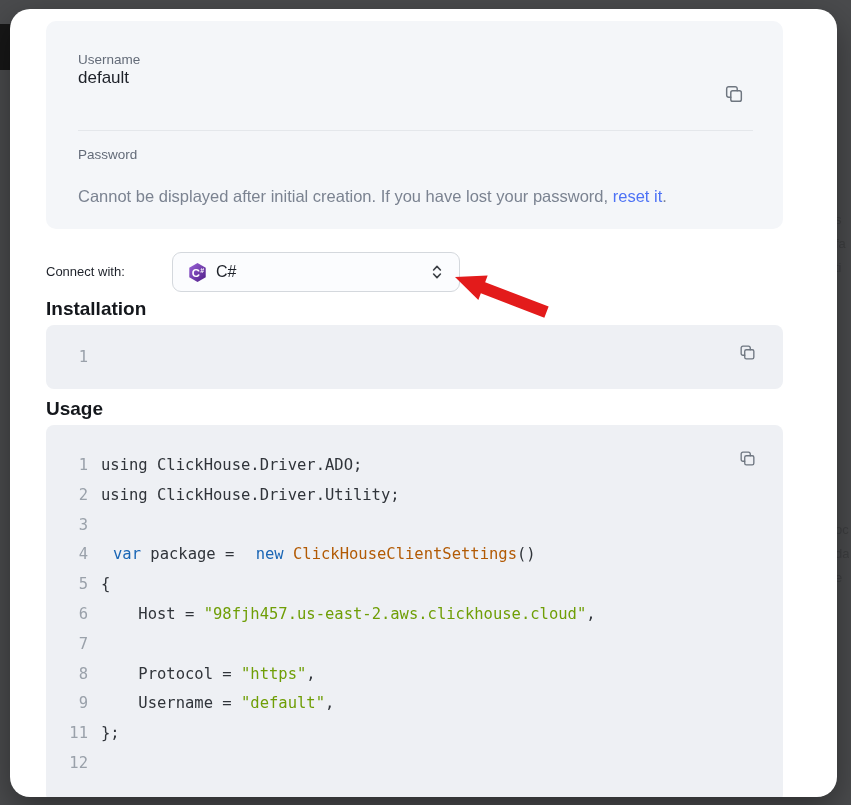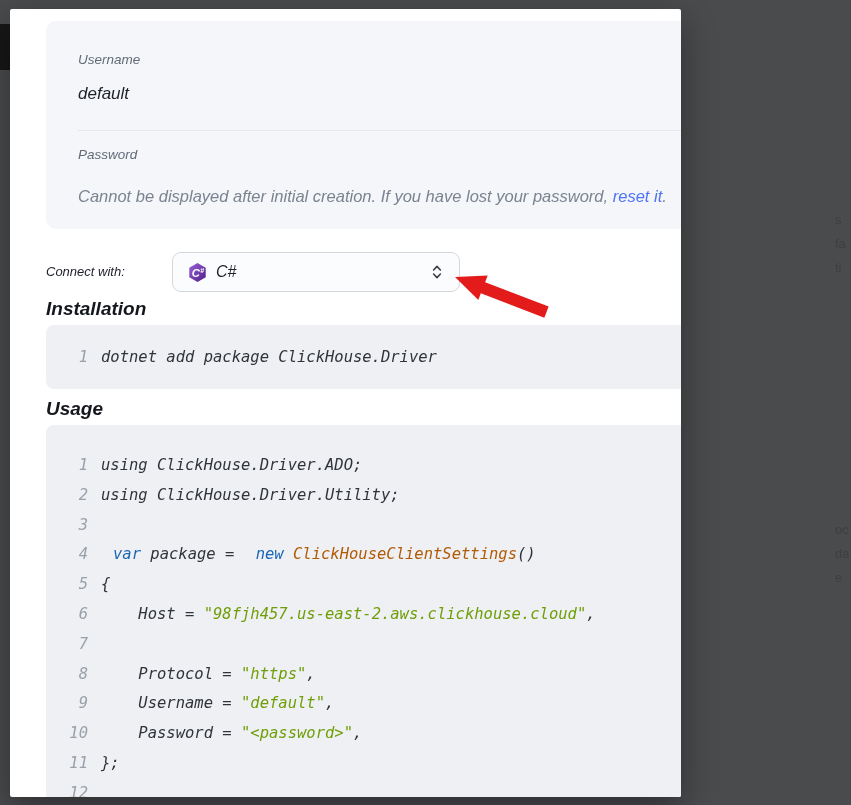--- a/index.html
+++ b/index.html
@@ -10,29 +10,29 @@
     --tok-string:#6f9e06; --tok-number:#a96a05; --icon-gray:#6e7680;
   }
   *{margin:0;padding:0;box-sizing:border-box;}
   html,body{width:851px;height:805px;overflow:hidden;}
   body{background:var(--overlay-bg);font-family:"Liberation Sans",sans-serif;position:relative;}
 
   .bg-fragment{position:absolute;right:2px;width:14px;color:#3e3f41;font-size:13px;line-height:24px;
     text-align:left;overflow:hidden;}
   .bg-dark-block{position:absolute;left:0;top:24px;width:12px;height:46px;background:#171717;}
 
-  .modal{position:absolute;left:10px;top:9px;width:671px;height:788px;background:var(--modal-bg);
-    border-radius:2px;box-shadow:0 12px 34px rgba(0,0,0,.38);overflow:hidden;font-style:italic;}
+  .modal{position:absolute;left:10px;top:9px;width:827px;height:788px;background:var(--modal-bg);
+    border-radius:20px;box-shadow:0 12px 34px rgba(0,0,0,.38);overflow:hidden;}
 
   
   .cred-card{position:absolute;left:36px;top:12px;width:737px;height:208px;background:var(--card-bg);
     border-radius:10px;}
   .field-label{position:absolute;left:32px;font-size:13.5px;color:var(--label-gray);}
   .cred-username-label{top:31px;}
-  .cred-username-value{position:absolute;left:32px;top:63px;font-size:17px;color:var(--text-dark);}
+  .cred-username-value{position:absolute;left:32px;top:47px;font-size:17px;color:var(--text-dark);}
   .copy-btn{position:absolute;background:none;border:none;cursor:pointer;line-height:0;padding:0;}
   .cred-copy{right:38px;top:62px;}
   .cred-divider{position:absolute;left:32px;right:30px;top:109px;height:1px;background:var(--divider);}
   .cred-password-label{top:126px;}
   .cred-password-text{position:absolute;left:32px;top:166px;right:30px;font-size:16.5px;color:var(--muted);}
   .reset-link{color:var(--link);text-decoration:none;cursor:pointer;}
 
   
   .connect-label{position:absolute;left:36px;top:243px;height:40px;line-height:40px;font-size:13px;
     color:var(--text-dark);}
@@ -120,21 +120,21 @@
     </span>
   </div>
 
   <svg class="annot-arrow" width="130" height="72" viewBox="0 0 130 72">
     <polygon points="6,14 36,1 36,8 104,8 104,20 36,20 36,27" fill="#e31b1b" transform="rotate(21 6 14)"></polygon>
   </svg>
 
   <div class="section-heading h-install">Installation</div>
   <div class="code-block install-block">
     <div id="install-code">
-        <div class="code-line"><span class="ln">1</span><span class="cd"><span>dotnet add package ClickHouse.Driver</span></span></div>
+        <div class="code-line"><span class="ln">1</span></div>
       </div>
     <button class="copy-btn block-copy">
       <span>
         <svg width="19" height="19" viewBox="0 0 24 24" fill="none" stroke="#6e7680" stroke-width="1.7" stroke-linecap="round" stroke-linejoin="round">
           <rect x="8.5" y="8.5" width="11.5" height="11.5" rx="2"></rect>
           <path d="M15.5 8.5V6.2A2.2 2.2 0 0 0 13.3 4H6.2A2.2 2.2 0 0 0 4 6.2v7.1a2.2 2.2 0 0 0 2.2 2.2h2.3"></path>
         </svg>
       </span>
     </button>
   </div>
@@ -144,21 +144,20 @@
     <div id="usage-code">
         <div class="code-line"><span class="ln">1</span><span class="cd"><span>using ClickHouse.Driver.ADO;</span></span></div>
         <div class="code-line"><span class="ln">2</span><span class="cd"><span>using ClickHouse.Driver.Utility;</span></span></div>
         <div class="code-line"><span class="ln">3</span><span class="cd"></span></div>
         <div class="code-line"><span class="ln">4</span><span class="cd"><span class="tok-k">var</span><span> package = </span><span class="tok-k">new</span><span> </span><span class="tok-cl">ClickHouseClientSettings</span><span>()</span></span></div>
         <div class="code-line"><span class="ln">5</span><span class="cd"><span>{</span></span></div>
         <div class="code-line"><span class="ln">6</span><span class="cd"><span>    Host = </span><span class="tok-s">"98fjh457.us-east-2.aws.clickhouse.cloud"</span><span>,</span></span></div>
         <div class="code-line"><span class="ln">7</span></div>
         <div class="code-line"><span class="ln">8</span><span class="cd"><span>    Protocol = </span><span class="tok-s">"https"</span><span>,</span></span></div>
         <div class="code-line"><span class="ln">9</span><span class="cd"><span>    Username = </span><span class="tok-s">"default"</span><span>,</span></span></div>
-        <div class="code-line"><span class="ln">10</span><span class="cd"><span>    Password = </span><span class="tok-s">"&lt;password&gt;"</span><span>,</span></span></div>
         <div class="code-line"><span class="ln">11</span><span class="cd"><span>};</span></span></div>
         <div class="code-line"><span class="ln">12</span><span class="cd"></span></div>
       </div>
     <button class="copy-btn block-copy">
       <span>
         <svg width="19" height="19" viewBox="0 0 24 24" fill="none" stroke="#6e7680" stroke-width="1.7" stroke-linecap="round" stroke-linejoin="round">
           <rect x="8.5" y="8.5" width="11.5" height="11.5" rx="2"></rect>
           <path d="M15.5 8.5V6.2A2.2 2.2 0 0 0 13.3 4H6.2A2.2 2.2 0 0 0 4 6.2v7.1a2.2 2.2 0 0 0 2.2 2.2h2.3"></path>
         </svg>
       </span>

